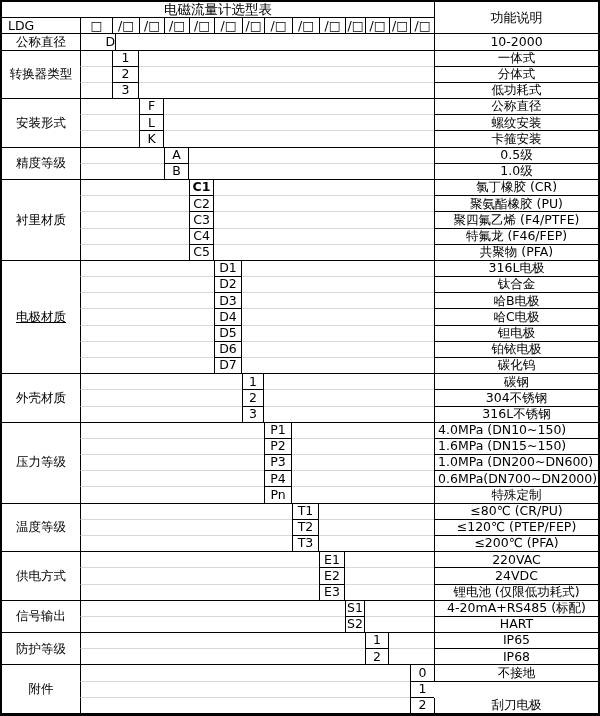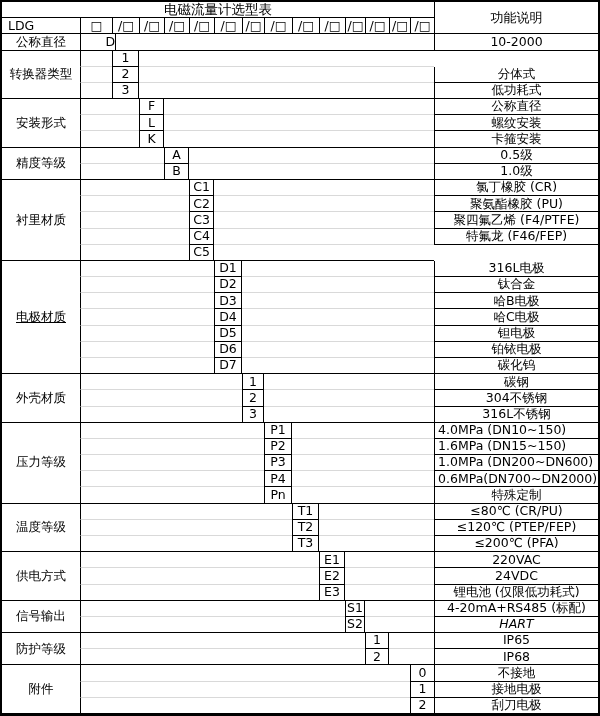--- a/index.html
+++ b/index.html
@@ -59,20 +59,21 @@
       <div class="cell slot band-end" style="grid-area: 2 / 14;">/□</div>
       <div class="cell slot band-end" style="grid-area: 2 / 15;">/□</div>
       <div class="cell label-cell band-end" style="grid-area: 3 / 1 / span 1;">公称直径</div>
       <div class="cell code band-end" style="grid-area: 3 / 2; padding-left: 34px;">DN</div>
       <div class="cell blank band-end" style="grid-area: 3 / 3 / auto / span 13;"></div>
       <div class="cell desc band-end" style="grid-area: 3 / 16;">10-2000</div>
       <div class="cell label-cell band-end" style="grid-area: 4 / 1 / span 3;">转换器类型</div>
       <div class="cell blank left-edge" style="grid-area: 4 / 2 / auto / span 1;"></div>
       <div class="cell code" style="grid-area: 4 / 3;">1</div>
       <div class="cell blank" style="grid-area: 4 / 4 / auto / span 12;"></div>
+      <div class="cell desc" style="grid-area: 4 / 16;">一体式</div>
       <div class="cell blank left-edge" style="grid-area: 5 / 2 / auto / span 1;"></div>
       <div class="cell code" style="grid-area: 5 / 3;">2</div>
       <div class="cell blank" style="grid-area: 5 / 4 / auto / span 12;"></div>
       <div class="cell desc" style="grid-area: 5 / 16;">分体式</div>
       <div class="cell blank left-edge band-end" style="grid-area: 6 / 2 / auto / span 1;"></div>
       <div class="cell code band-end" style="grid-area: 6 / 3;">3</div>
       <div class="cell blank band-end" style="grid-area: 6 / 4 / auto / span 12;"></div>
       <div class="cell desc band-end" style="grid-area: 6 / 16;">低功耗式</div>
       <div class="cell label-cell band-end" style="grid-area: 7 / 1 / span 3;">安装形式</div>
       <div class="cell blank left-edge" style="grid-area: 7 / 2 / auto / span 2;"></div>
@@ -91,38 +92,39 @@
       <div class="cell blank left-edge" style="grid-area: 10 / 2 / auto / span 3;"></div>
       <div class="cell code" style="grid-area: 10 / 5;">A</div>
       <div class="cell blank" style="grid-area: 10 / 6 / auto / span 10;"></div>
       <div class="cell desc" style="grid-area: 10 / 16;">0.5级</div>
       <div class="cell blank left-edge band-end" style="grid-area: 11 / 2 / auto / span 3;"></div>
       <div class="cell code band-end" style="grid-area: 11 / 5;">B</div>
       <div class="cell blank band-end" style="grid-area: 11 / 6 / auto / span 10;"></div>
       <div class="cell desc band-end" style="grid-area: 11 / 16;">1.0级</div>
       <div class="cell label-cell band-end" style="grid-area: 12 / 1 / span 5;">衬里材质</div>
       <div class="cell blank left-edge" style="grid-area: 12 / 2 / auto / span 4;"></div>
-      <div class="cell code" style="grid-area: 12 / 6;">C1</div>
+      <div class="cell code" style="grid-area: 12 / 6; font-weight: bold;">C1</div>
       <div class="cell blank" style="grid-area: 12 / 7 / auto / span 9;"></div>
       <div class="cell desc" style="grid-area: 12 / 16;">氯丁橡胶 (CR)</div>
       <div class="cell blank left-edge" style="grid-area: 13 / 2 / auto / span 4;"></div>
       <div class="cell code" style="grid-area: 13 / 6;">C2</div>
       <div class="cell blank" style="grid-area: 13 / 7 / auto / span 9;"></div>
       <div class="cell desc" style="grid-area: 13 / 16;">聚氨酯橡胶 (PU)</div>
       <div class="cell blank left-edge" style="grid-area: 14 / 2 / auto / span 4;"></div>
       <div class="cell code" style="grid-area: 14 / 6;">C3</div>
       <div class="cell blank" style="grid-area: 14 / 7 / auto / span 9;"></div>
       <div class="cell desc" style="grid-area: 14 / 16;">聚四氟乙烯 (F4/PTFE)</div>
       <div class="cell blank left-edge" style="grid-area: 15 / 2 / auto / span 4;"></div>
       <div class="cell code" style="grid-area: 15 / 6;">C4</div>
       <div class="cell blank" style="grid-area: 15 / 7 / auto / span 9;"></div>
       <div class="cell desc" style="grid-area: 15 / 16;">特氟龙 (F46/FEP)</div>
       <div class="cell blank left-edge band-end" style="grid-area: 16 / 2 / auto / span 4;"></div>
       <div class="cell code band-end" style="grid-area: 16 / 6;">C5</div>
       <div class="cell blank band-end" style="grid-area: 16 / 7 / auto / span 9;"></div>
+      <div class="cell desc band-end" style="grid-area: 16 / 16;">共聚物 (PFA)</div>
       <div class="cell label-cell band-end" style="grid-area: 17 / 1 / span 7; text-decoration: underline;">电极材质</div>
       <div class="cell blank left-edge" style="grid-area: 17 / 2 / auto / span 5;"></div>
       <div class="cell code" style="grid-area: 17 / 7;">D1</div>
       <div class="cell blank" style="grid-area: 17 / 8 / auto / span 8;"></div>
       <div class="cell desc" style="grid-area: 17 / 16;">316L电极</div>
       <div class="cell blank left-edge" style="grid-area: 18 / 2 / auto / span 5;"></div>
       <div class="cell code" style="grid-area: 18 / 7;">D2</div>
       <div class="cell blank" style="grid-area: 18 / 8 / auto / span 8;"></div>
       <div class="cell desc" style="grid-area: 18 / 16;">钛合金</div>
       <div class="cell blank left-edge" style="grid-area: 19 / 2 / auto / span 5;"></div>
@@ -206,34 +208,33 @@
       <div class="cell blank band-end" style="grid-area: 37 / 12 / auto / span 4;"></div>
       <div class="cell label-cell band-end" style="grid-area: 38 / 1 / span 2;">信号输出</div>
       <div class="cell desc band-end" style="grid-area: 37 / 16;">锂电池 (仅限低功耗式)</div>
       <div class="cell blank left-edge" style="grid-area: 38 / 2 / auto / span 10;"></div>
       <div class="cell code" style="grid-area: 38 / 12;">S1</div>
       <div class="cell blank" style="grid-area: 38 / 13 / auto / span 3;"></div>
       <div class="cell desc" style="grid-area: 38 / 16;">4-20mA+RS485 (标配)</div>
       <div class="cell blank left-edge band-end" style="grid-area: 39 / 2 / auto / span 10;"></div>
       <div class="cell code band-end" style="grid-area: 39 / 12;">S2</div>
       <div class="cell blank band-end" style="grid-area: 39 / 13 / auto / span 3;"></div>
-      <div class="cell desc band-end" style="grid-area: 39 / 16; font-style: italic;">HART</div>
+      <div class="cell desc band-end" style="grid-area: 39 / 16;">HART</div>
       <div class="cell label-cell band-end" style="grid-area: 40 / 1 / span 2;">防护等级</div>
       <div class="cell blank left-edge" style="grid-area: 40 / 2 / auto / span 11;"></div>
       <div class="cell code" style="grid-area: 40 / 13;">1</div>
       <div class="cell blank" style="grid-area: 40 / 14 / auto / span 2;"></div>
       <div class="cell desc" style="grid-area: 40 / 16;">IP65</div>
       <div class="cell blank left-edge band-end" style="grid-area: 41 / 2 / auto / span 11;"></div>
       <div class="cell code band-end" style="grid-area: 41 / 13;">2</div>
       <div class="cell blank band-end" style="grid-area: 41 / 14 / auto / span 2;"></div>
       <div class="cell desc band-end" style="grid-area: 41 / 16;">IP68</div>
       <div class="cell label-cell band-end" style="grid-area: 42 / 1 / span 3;">附件</div>
       <div class="cell blank left-edge" style="grid-area: 42 / 2 / auto / span 13;"></div>
       <div class="cell code no-right" style="grid-area: 42 / 15;">0</div>
       <div class="cell desc" style="grid-area: 42 / 16;">不接地</div>
       <div class="cell blank left-edge" style="grid-area: 43 / 2 / auto / span 13;"></div>
       <div class="cell code no-right" style="grid-area: 43 / 15;">1</div>
-      <div class="cell desc" style="grid-area: 43 / 16;">接地电极</div>
       <div class="cell blank left-edge band-end" style="grid-area: 44 / 2 / auto / span 13;"></div>
       <div class="cell code no-right band-end" style="grid-area: 44 / 15;">2</div>
       <div class="cell desc band-end" style="grid-area: 44 / 16;">刮刀电极</div>
     </div>
 </div>
 
 </body></html>

